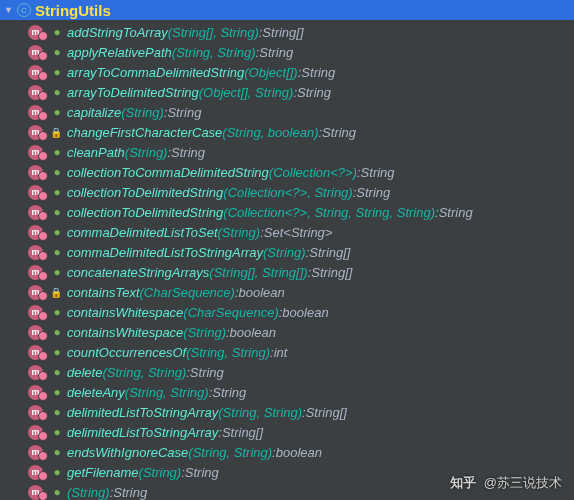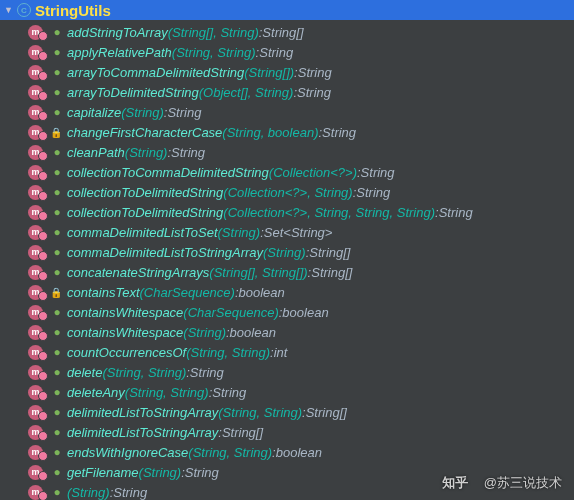--- a/index.html
+++ b/index.html
@@ -114,21 +114,21 @@
     .watermark {
       position: absolute;
       bottom: 8px;
       right: 12px;
       color: #d0d0d0;
       font-size: 13px;
       text-shadow: 0 0 3px rgba(0,0,0,0.8);
     }
     .wm-logo {
       font-weight: bold;
-      margin-right: 12px;
+      margin-right: 4px;
       text-align: right;
     }
   </style>
 </head>
 <body>
 
 <div class="tab-bar">
   <span class="tab-arrow">▼</span>
   <span class="tab-icon">C</span>
   <span class="tab-label">StringUtils</span>
@@ -151,21 +151,21 @@
       <span class="method-name">applyRelativePath</span>
       <span class="method-params">(String, String)</span>
       <span class="method-return">: </span>
       <span class="method-return">String</span>
     </div>
     <div class="member-row">
       <span class="method-icon">m</span>
       <span class="overlay-icon"></span>
       <span class="vis-icon vis-public">●</span>
       <span class="method-name">arrayToCommaDelimitedString</span>
-      <span class="method-params">(String[])</span>
+      <span class="method-params">(Object[])</span>
       <span class="method-return">: </span>
       <span class="method-return">String</span>
     </div>
     <div class="member-row">
       <span class="method-icon">m</span>
       <span class="overlay-icon"></span>
       <span class="vis-icon vis-public">●</span>
       <span class="method-name">arrayToDelimitedString</span>
       <span class="method-params">(Object[], String)</span>
       <span class="method-return">: </span>

